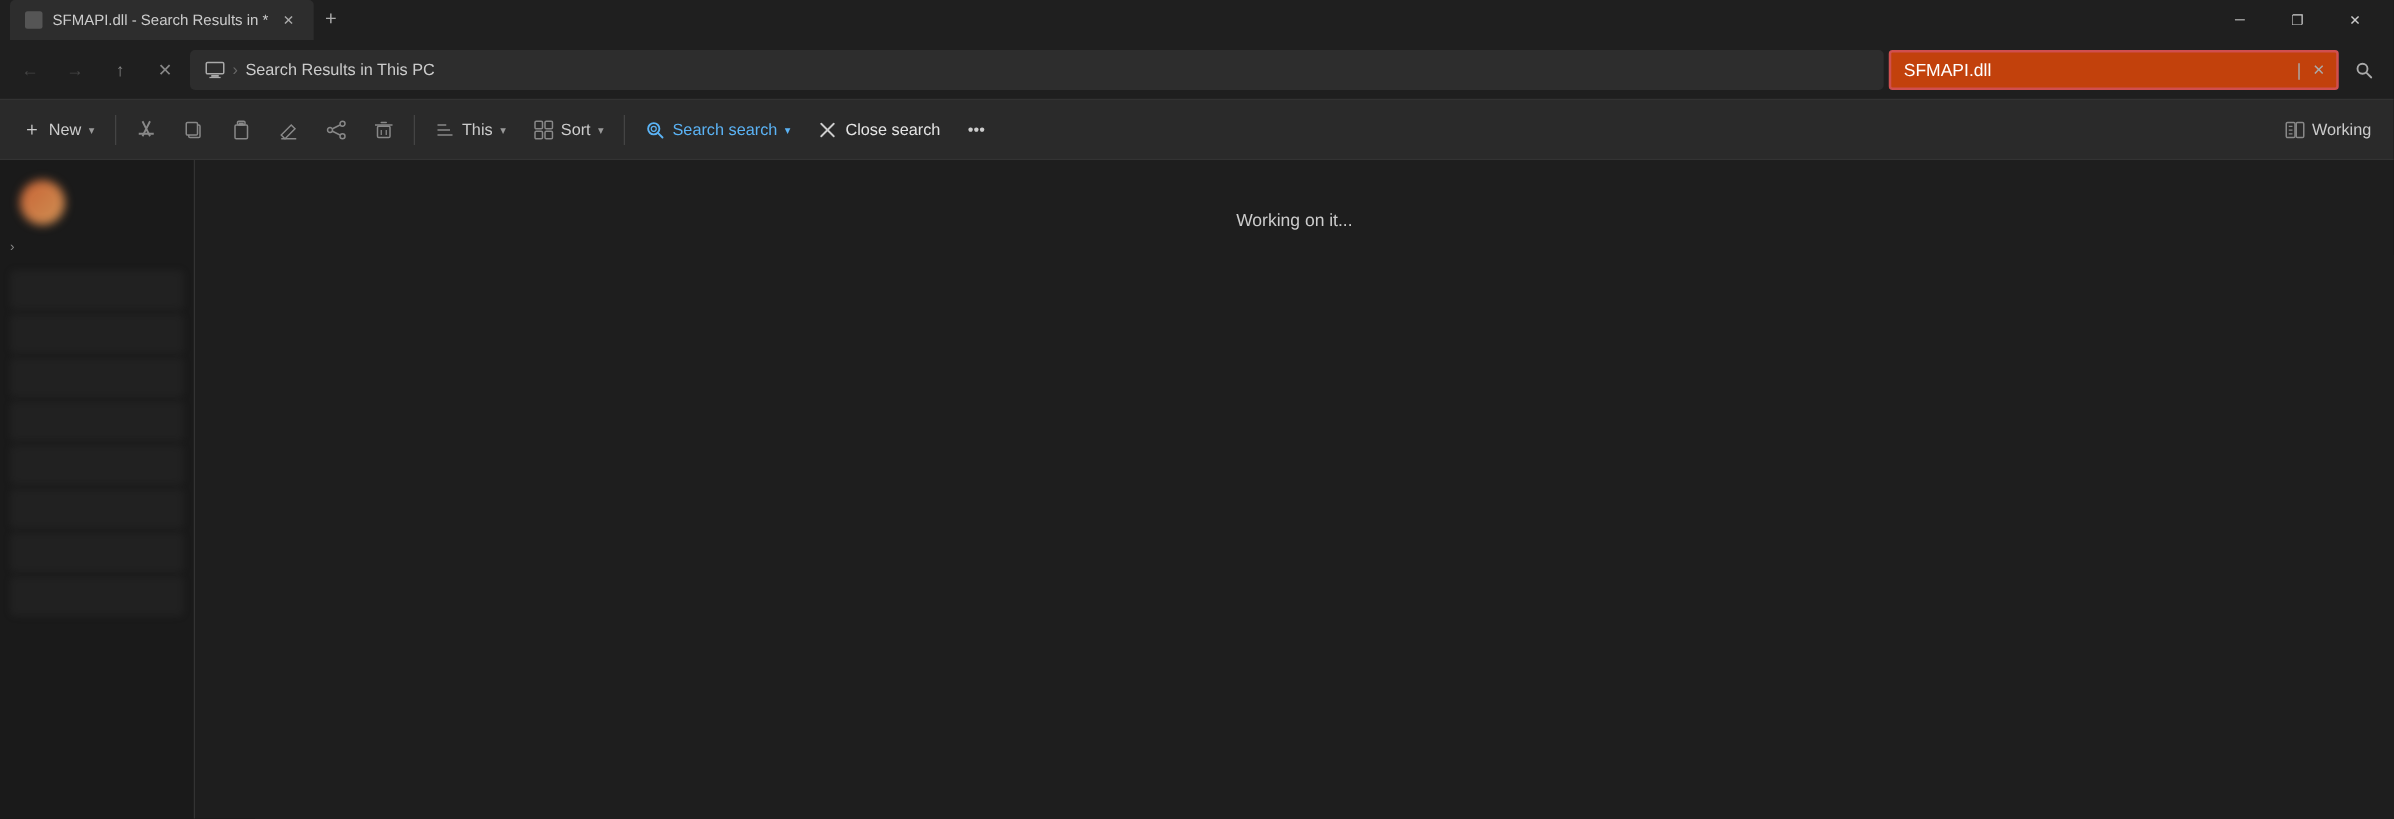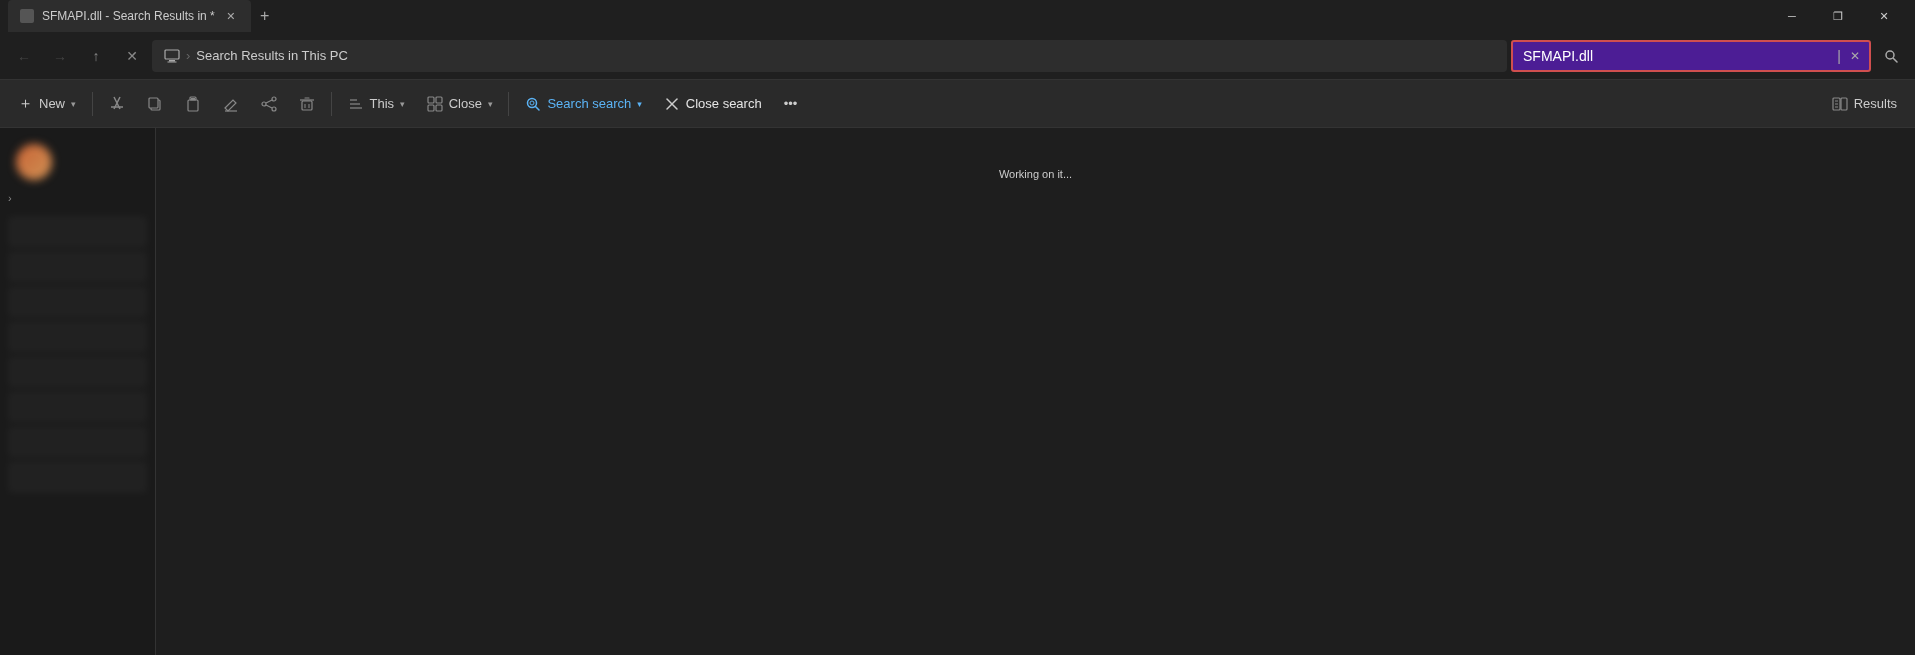--- a/index.html
+++ b/index.html
@@ -119,21 +119,21 @@
       gap: 6px;
     }
     .search-box-container {
       position: relative;
       display: flex;
       align-items: center;
     }
     .search-input {
       width: 360px;
       height: 32px;
-      background: #4c1d95;
+      background: #c2410c;
       border: 2px solid #d04f4f;
       border-radius: 3px;
       color: #fff;
       font-size: 14px;
       padding: 0 32px 0 10px;
       outline: none;
     }
     .search-cursor {
       position: absolute;
       right: 30px;
@@ -256,21 +256,21 @@
     }
     .content-area {
       flex: 1;
       background: #1e1e1e;
       display: flex;
       align-items: flex-start;
       justify-content: center;
       padding-top: 40px;
     }
     .working-text {
-      font-size: 11px;
+      font-size: 14px;
       color: #cccccc;
     }
   </style>
 </head>
 <body>
 
 <div class="title-bar">
   <div class="title-bar-tabs">
     <div class="tab-item">
       <div class="tab-favicon"></div>
@@ -386,21 +386,21 @@
     <span class="chevron">▾</span>
   </div>
 
   <div class="toolbar-btn">
     <svg width="16" height="16" viewBox="0 0 16 16">
       <rect x="1" y="1" width="6" height="6" rx="1" fill="none" stroke="#888" stroke-width="1.2"></rect>
       <rect x="9" y="1" width="6" height="6" rx="1" fill="none" stroke="#888" stroke-width="1.2"></rect>
       <rect x="1" y="9" width="6" height="6" rx="1" fill="none" stroke="#888" stroke-width="1.2"></rect>
       <rect x="9" y="9" width="6" height="6" rx="1" fill="none" stroke="#888" stroke-width="1.2"></rect>
     </svg>
-    <span>Close</span>
+    <span>Sort</span>
     <span class="chevron">▾</span>
   </div>
 
   <div class="toolbar-divider"></div>
 
   <div class="toolbar-btn search-options-btn">
     <svg width="16" height="16" viewBox="0 0 16 16">
       <circle cx="7" cy="7" r="4.5" fill="none" stroke="#5bb3f5" stroke-width="1.5"></circle>
       <line x1="10.5" y1="10.5" x2="14" y2="14" stroke="#5bb3f5" stroke-width="1.5" stroke-linecap="round"></line>
       <circle cx="7" cy="7" r="2" fill="none" stroke="#5bb3f5" stroke-width="1"></circle>
@@ -422,21 +422,21 @@
   </div>
 
   <div class="details-btn">
     <svg width="16" height="16" viewBox="0 0 16 16">
       <rect x="1" y="2" width="7" height="12" rx="1" fill="none" stroke="#888" stroke-width="1.2"></rect>
       <rect x="9" y="2" width="6" height="12" rx="1" fill="none" stroke="#888" stroke-width="1.2"></rect>
       <line x1="3" y1="5" x2="6" y2="5" stroke="#888" stroke-width="1"></line>
       <line x1="3" y1="8" x2="6" y2="8" stroke="#888" stroke-width="1"></line>
       <line x1="3" y1="11" x2="6" y2="11" stroke="#888" stroke-width="1"></line>
     </svg>
-    <span>Results</span>
+    <span>Working</span>
   </div>
 </div>
 
 <div class="main-area">
 
   <div class="sidebar">
 
     <div style="display:flex; align-items:center; padding: 4px 8px; gap:8px; filter:blur(4px);">
       <div class="sidebar-top-icon"></div>
     </div>

